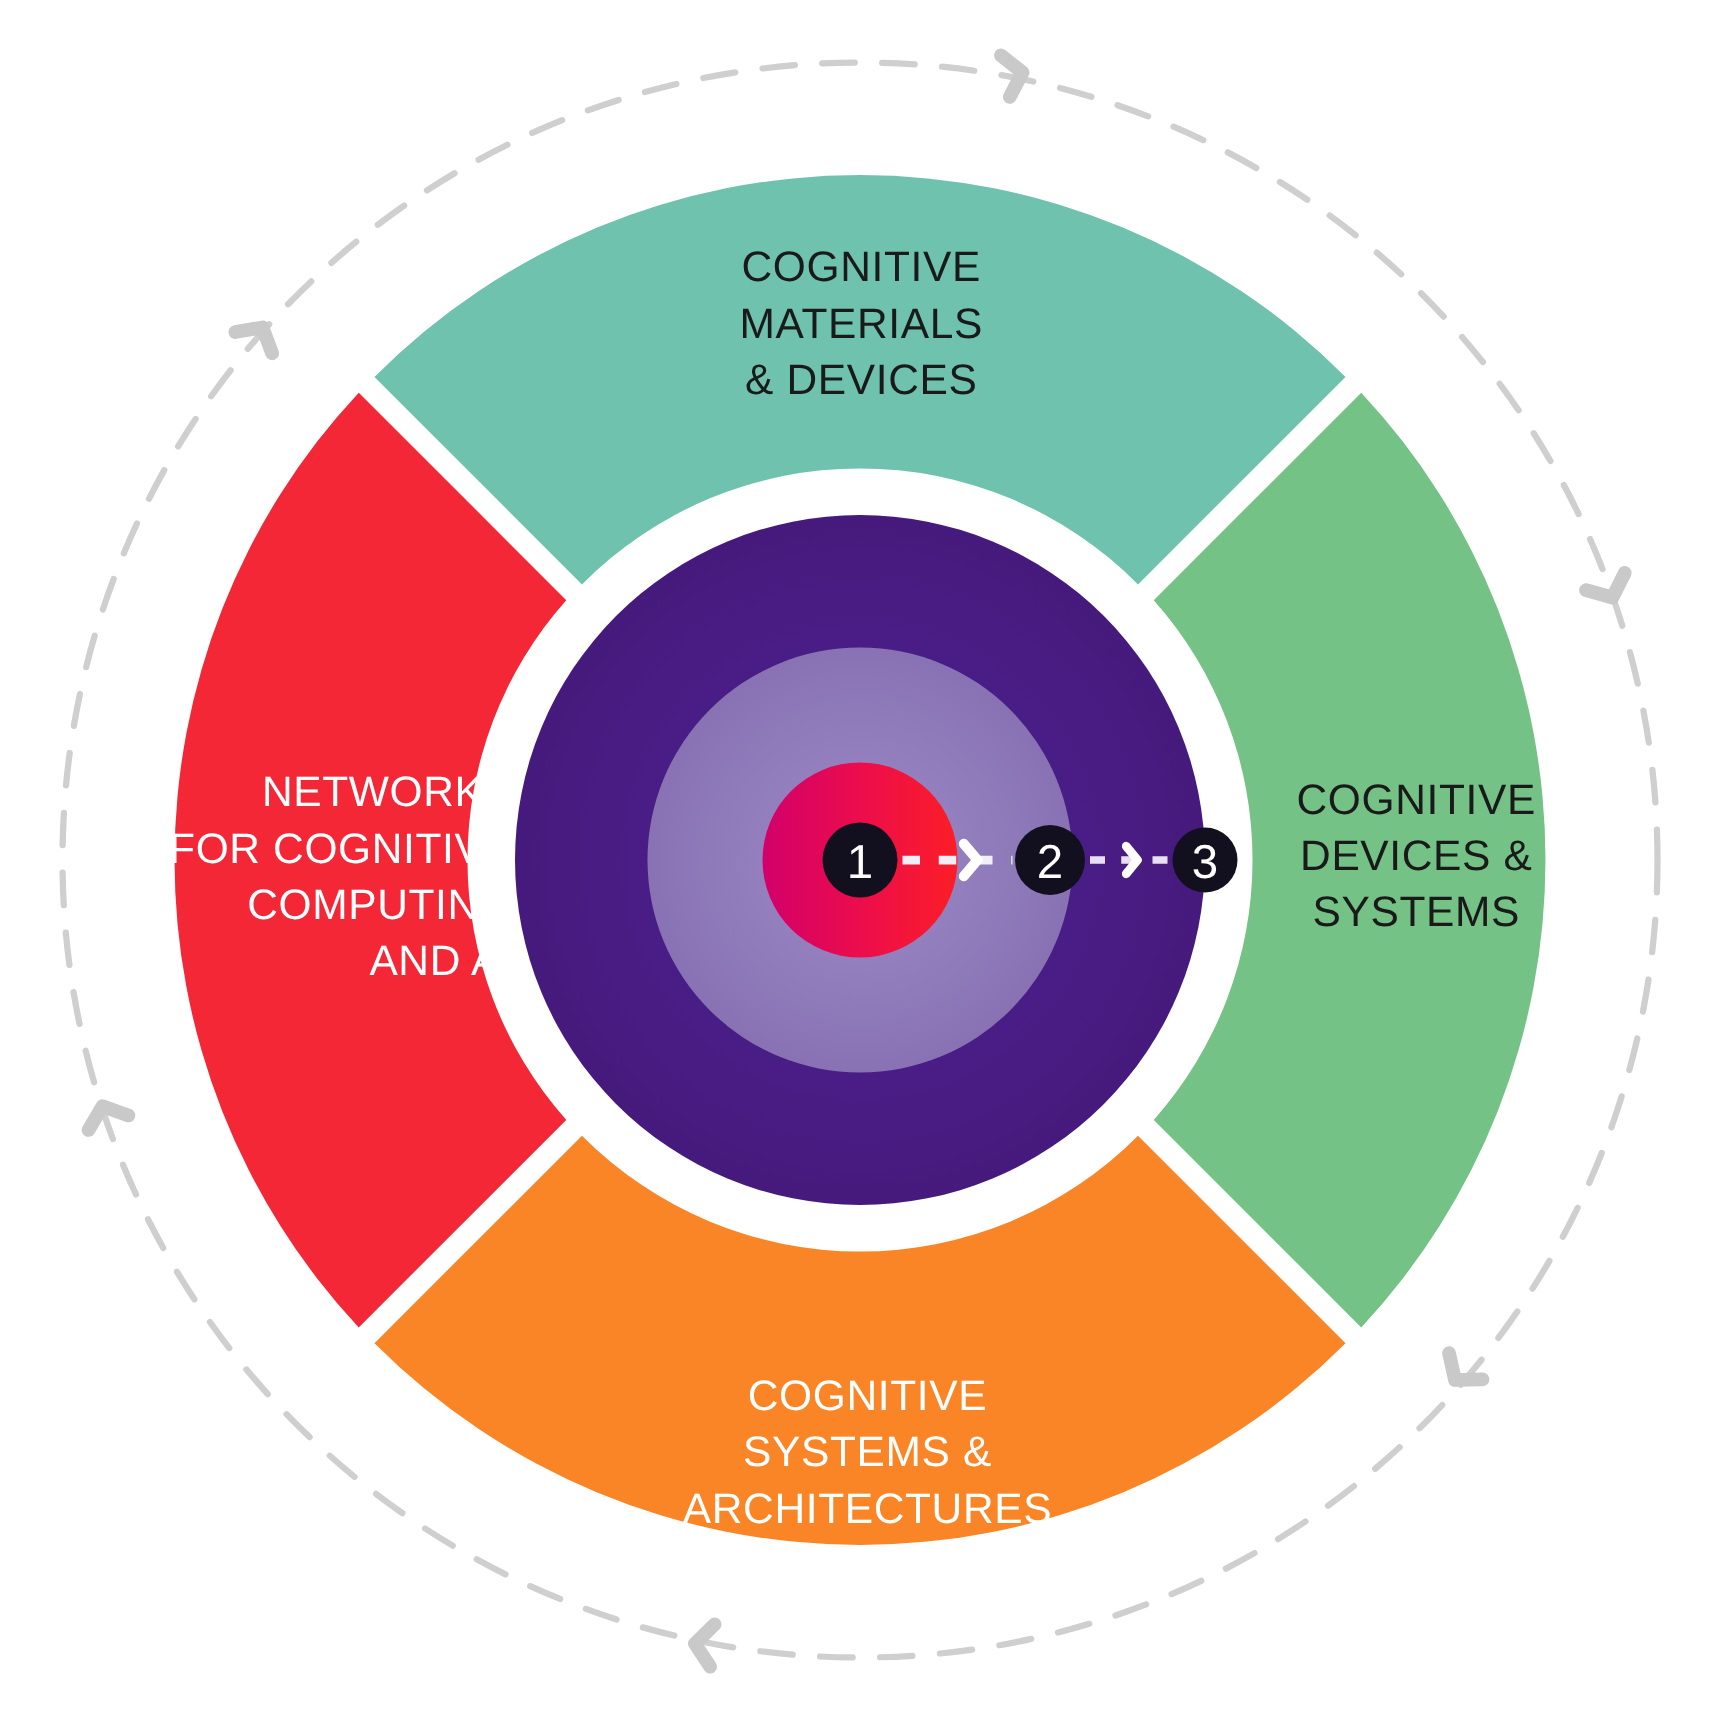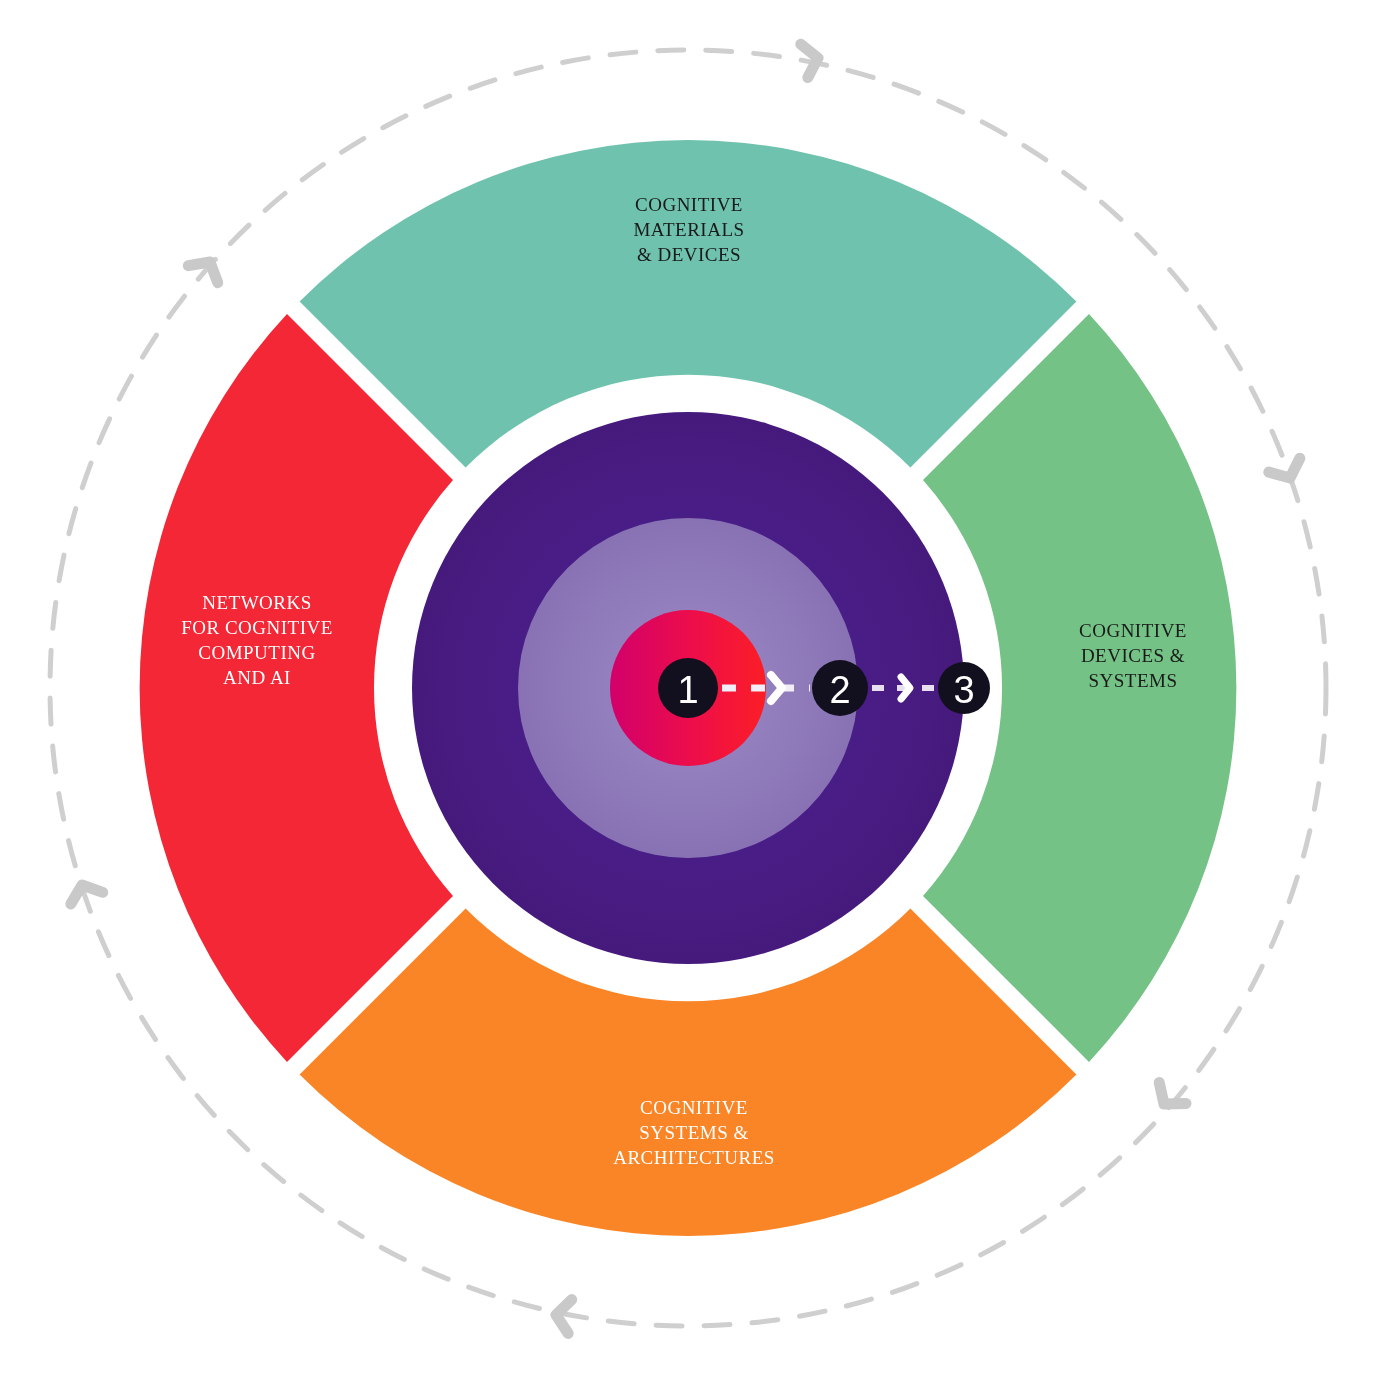--- a/index.html
+++ b/index.html
@@ -24,22 +24,22 @@
     left: 0;
     width: 1376px;
     height: 1375px;
     display: block;
   }
   .seg-label {
     position: absolute;
     text-align: center;
     line-height: 1.32;
     letter-spacing: 0.5px;
-    font-size: 19px;
-    font-family: Liberation Serif, serif;
+    font-size: 34px;
+    font-family: Liberation Sans, sans-serif;
     white-space: pre-line;
     pointer-events: none;
   }
   #label-top {
     left: 489px;
     top: 192px;
     width: 400px;
     color: #1a1a1a;
   }
   #label-right {
@@ -49,23 +49,24 @@
     color: #1a1a1a;
   }
   #label-bottom {
     left: 494px;
     top: 1095px;
     width: 400px;
     color: #ffffff;
   }
   #label-left {
     left: 104px;
-    top: 590px;
+    top: 612px;
     width: 306px;
     color: #ffffff;
+    text-align: right;
   }
   .node-num {
     font-family: "Liberation Sans", sans-serif;
     font-size: 38px;
     fill: #ffffff;
     text-anchor: middle;
     dominant-baseline: central;
   }
 </style>
 </head>

